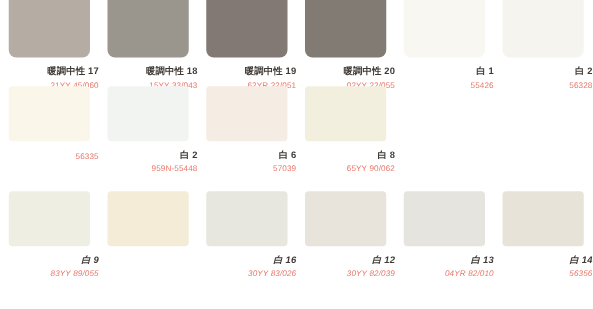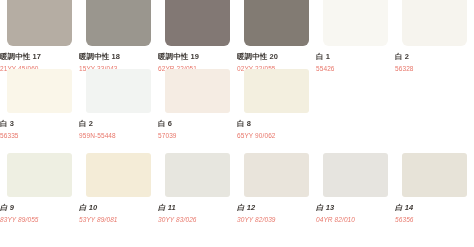--- a/index.html
+++ b/index.html
@@ -56,21 +56,21 @@
     border-radius: 6px;
     flex: none;
   }
 
   .row-0 .swatch-chip { height: 62px; }
   .row-1 .swatch-chip { height: 44px; border-radius: 3px; }
   .row-2 .swatch-chip { height: 44px; border-radius: 3px; }
 
   .swatch-meta {
     width: 79px;
-    text-align: left;
+    text-align: right;
     padding-top: 6px;
   }
 
   .swatch-name {
     font-size: 7.5px;
     line-height: 10px;
     color: #3f3a36;
     font-weight: bold;
     letter-spacing: 0.1px;
     white-space: nowrap;
@@ -132,21 +132,20 @@
         <div class="swatch-name">白 2</div>
         <div class="swatch-code">56328</div>
       </div>
     </div>
   </div>
 
   <div class="swatch-row row-1">
     <div class="swatch-cell">
       <div class="swatch-chip" style="background-color: rgb(250, 246, 233);"></div>
       <div class="swatch-meta">
-        <div class="swatch-name">白 3</div>
         <div class="swatch-code">56335</div>
       </div>
     </div>
     <div class="swatch-cell">
       <div class="swatch-chip" style="background-color: rgb(242, 244, 242);"></div>
       <div class="swatch-meta">
         <div class="swatch-name">白 2</div>
         <div class="swatch-code">959N-55448</div>
       </div>
     </div>
@@ -169,29 +168,25 @@
   <div class="swatch-row row-2">
     <div class="swatch-cell">
       <div class="swatch-chip" style="background-color: rgb(238, 239, 226);"></div>
       <div class="swatch-meta">
         <div class="swatch-name">白 9</div>
         <div class="swatch-code">83YY 89/055</div>
       </div>
     </div>
     <div class="swatch-cell">
       <div class="swatch-chip" style="background-color: rgb(244, 236, 215);"></div>
-      <div class="swatch-meta">
-        <div class="swatch-name">白 10</div>
-        <div class="swatch-code">53YY 89/081</div>
-      </div>
     </div>
     <div class="swatch-cell">
       <div class="swatch-chip" style="background-color: rgb(231, 230, 223);"></div>
       <div class="swatch-meta">
-        <div class="swatch-name">白 11</div>
+        <div class="swatch-name">白 16</div>
         <div class="swatch-code">30YY 83/026</div>
       </div>
     </div>
     <div class="swatch-cell">
       <div class="swatch-chip" style="background-color: rgb(233, 228, 219);"></div>
       <div class="swatch-meta">
         <div class="swatch-name">白 12</div>
         <div class="swatch-code">30YY 82/039</div>
       </div>
     </div>

